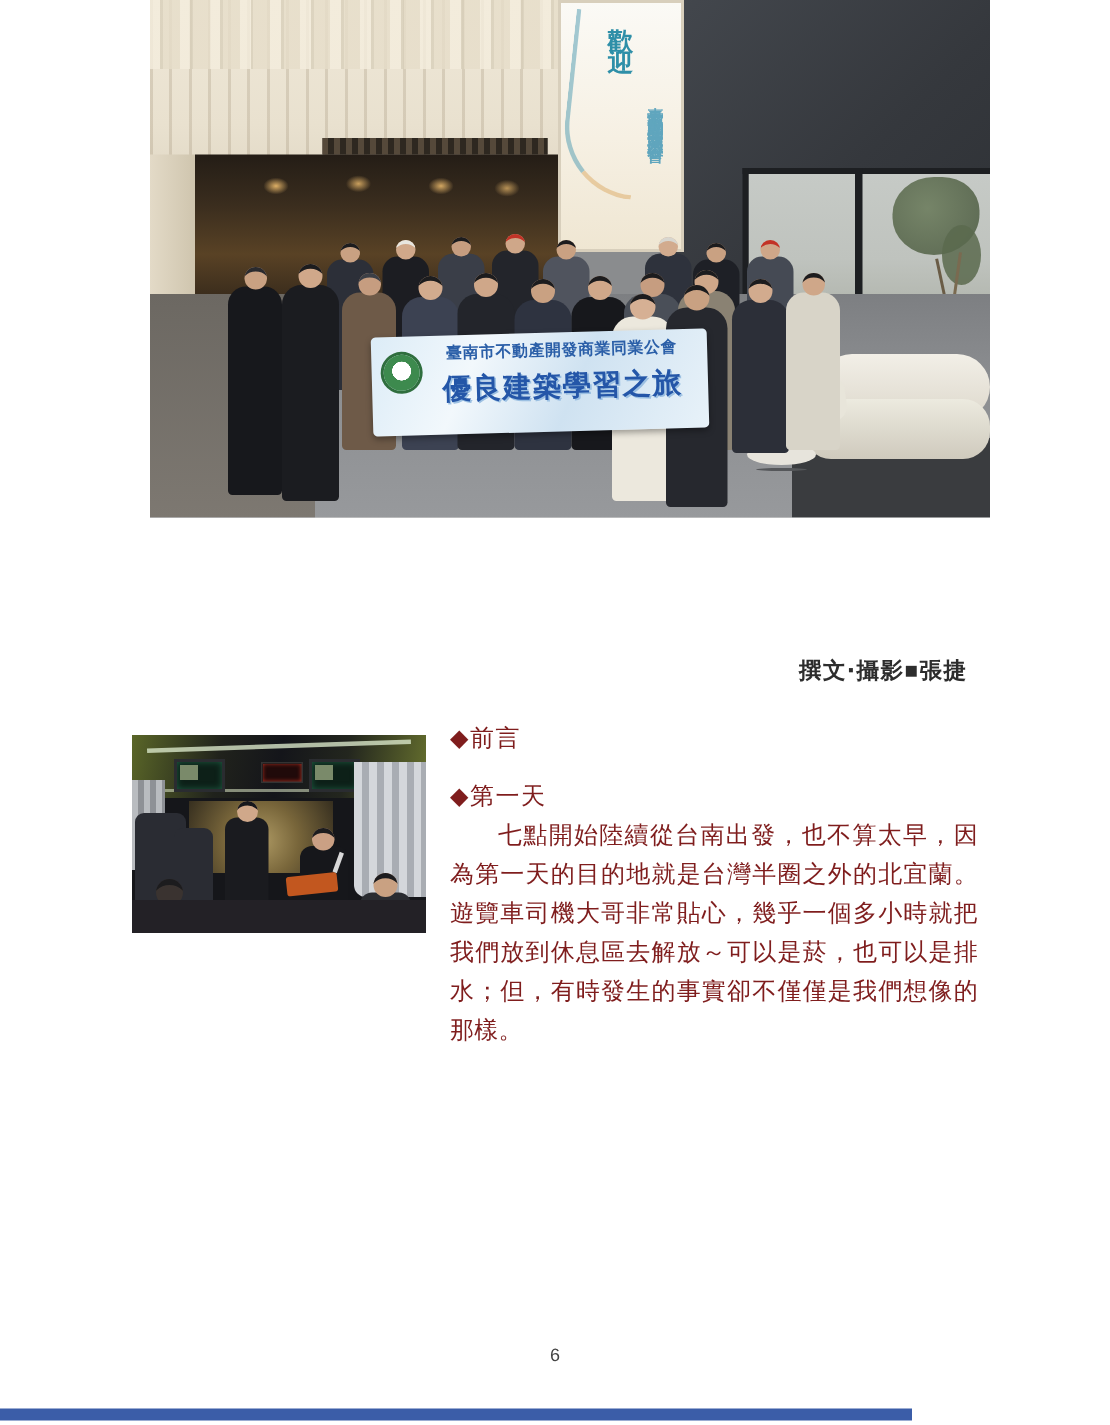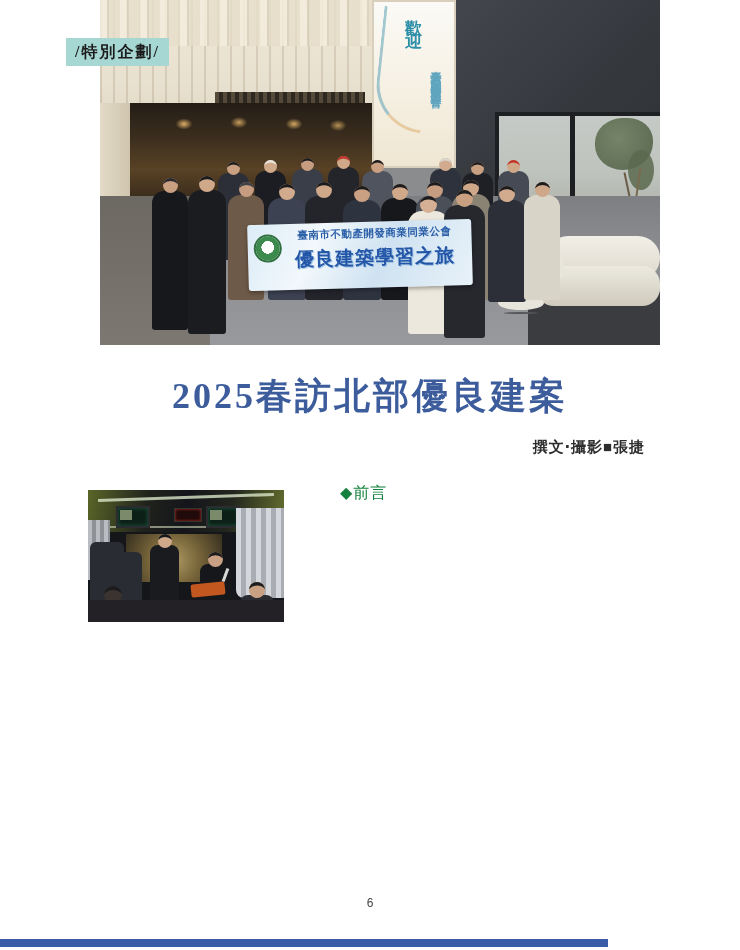--- a/index.html
+++ b/index.html
@@ -121,35 +121,34 @@
         background:repeating-linear-gradient(90deg,#b9bcc0 0 4px,#8e9196 4px 8px);}
   .bus-seat{position:absolute;background:#2a2c33;border-radius:6px 6px 2px 2px;}
   .bus-floorheads{position:absolute;left:0;bottom:0;width:196px;height:22px;background:#232126;}
   .bus-figure-head{position:absolute;border-radius:50%;}
   .bus-figure-body{position:absolute;border-radius:8px 8px 0 0;}
   .bus-book{position:absolute;left:103px;top:93px;width:34px;height:13px;background:#c2571f;
         transform:rotate(-6deg);border-radius:2px;}
   .bus-mic{position:absolute;left:136px;top:78px;width:3px;height:14px;background:#d8d8d8;transform:rotate(20deg);}
 
   
-  .article{position:absolute;left:300px;top:480px;width:352px;color:#15803d;margin-left:40px;}
+  .article{position:absolute;left:300px;top:480px;width:352px;color:#7f1d1d;}
   .sec-head{font-size:16px;line-height:26px;letter-spacing:1px;}
   .sec-body{margin:0;font-size:16px;line-height:26px;text-align:justify;text-indent:2em;
         letter-spacing:.2px;}
   .sec2{margin-top:13px;}
 
   .pageno{position:absolute;left:0;top:896px;width:740px;text-align:center;font-size:12px;color:#444;}
   .footer-bar{position:absolute;left:0;top:939px;width:608px;height:8px;background:#3b5da8;}
 </style>
 </head>
 <body>
 
 <div class="page">
 
-  <div class="tag">/特別企劃/</div>
 
   <div class="hero">
     <div class="marble"></div>
     <div class="marble-ridge"></div>
     <div class="vent"></div>
     <div class="recess"></div>
     <div class="recess-lights"></div>
     <div class="left-column"></div>
     <div class="dark-wall"></div>
     <div class="window"></div>
@@ -264,21 +263,20 @@
 
     <div class="banner">
       <div class="banner-logo"></div>
       <div class="banner-text">
         <div class="banner-l1">臺南市不動產開發商業同業公會</div>
         <div class="banner-l2">優良建築學習之旅</div>
       </div>
     </div>
   </div>
 
-  <h1 class="title">2025春訪北部優良建案</h1>
   <div class="byline">撰文‧攝影■張捷</div>
 
   <div class="bus">
     <div class="bus-ceiling"></div>
     <div class="bus-lightstrip"></div>
     <div class="bus-lightstrip2"></div>
     <div class="bus-screen" style="left:28px;top:16px;">
         <div class="scr"></div>
       </div>
     <div class="bus-screen" style="left:118px;top:16px;">
@@ -302,18 +300,22 @@
       </div>
     <div class="bus-book"></div>
     <div class="bus-mic"></div>
     <div class="bus-floorheads"></div>
   </div>
 
   <div class="article">
     <section>
       <div class="sec-head">◆前言</div>
     </section>
+    <section class="sec2">
+      <div class="sec-head">◆第一天</div>
+      <p class="sec-body">七點開始陸續從台南出發，也不算太早，因為第一天的目的地就是台灣半圈之外的北宜蘭。遊覽車司機大哥非常貼心，幾乎一個多小時就把我們放到休息區去解放～可以是菸，也可以是排水；但，有時發生的事實卻不僅僅是我們想像的那樣。</p>
+    </section>
   </div>
 
   <div class="pageno">6</div>
   <div class="footer-bar"></div>
 
 </div>
 
 </body></html>

